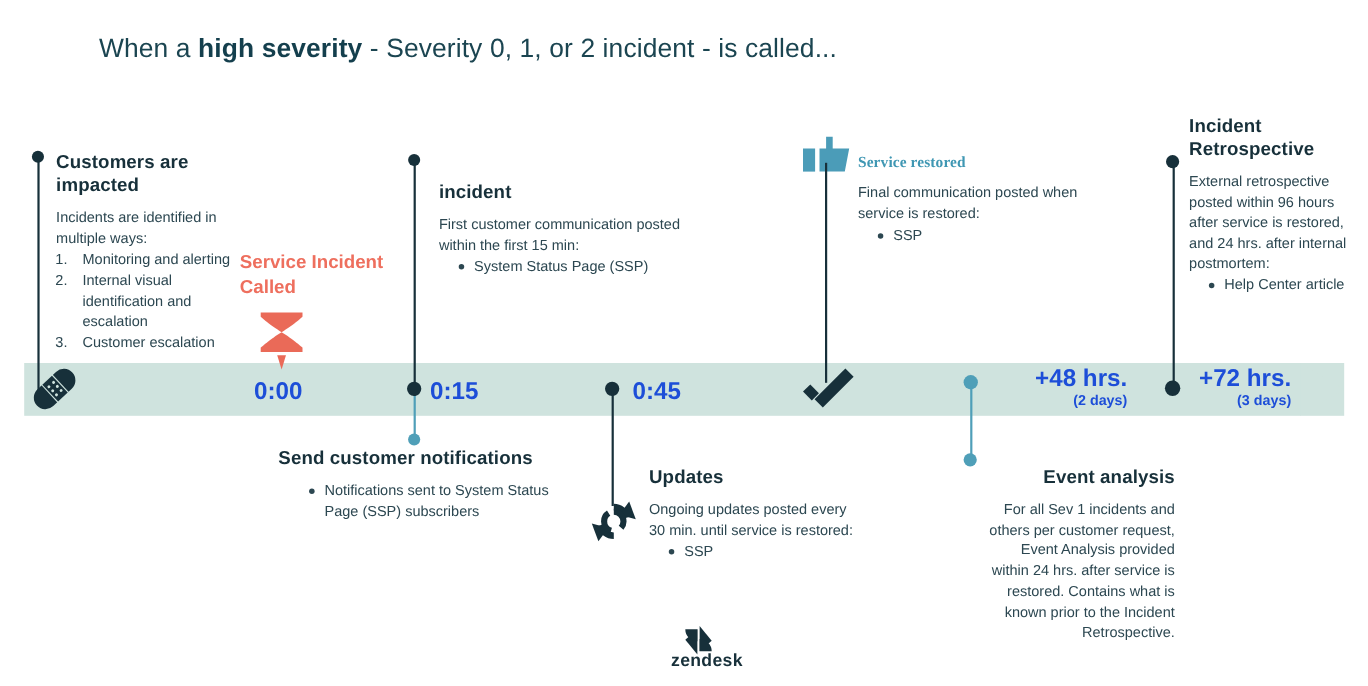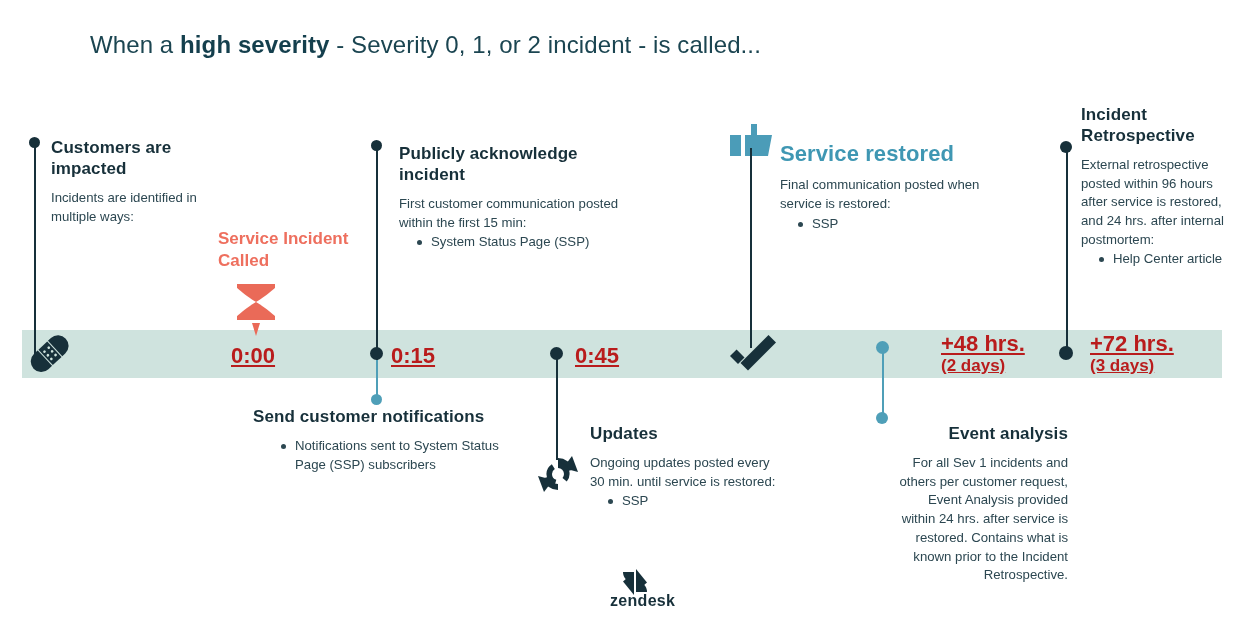--- a/index.html
+++ b/index.html
@@ -23,22 +23,22 @@
     position:absolute;left:22px;top:330px;width:1200px;height:48px;
     background:#cfe3de;
   }
   .band-tip{
     position:absolute;left:1182px;top:330px;width:0;height:0;
     border-top:24px solid transparent;border-bottom:24px solid transparent;
     border-left:40px solid #cfe3de;
   }
 
   
-  .tlabel{position:absolute;font-size:22px;font-weight:700;color:#b91c1c;white-space:nowrap;text-decoration:underline;}
-  .tlabel .sub{display:block;font-size:17px;font-weight:700;text-align:left;margin-top:-1px;}
+  .tlabel{position:absolute;font-size:22px;font-weight:700;color:#1d4ed8;white-space:nowrap;}
+  .tlabel .sub{display:block;font-size:13px;font-weight:700;text-align:right;margin-top:-1px;}
 
   
   .conn{position:absolute;width:2px;background:#17303a;}
   .conn.teal{background:#4f9fb8;}
   .dot{position:absolute;border-radius:50%;background:#17303a;}
   .dot.teal{background:#4f9fb8;}
 
   
   .blk{position:absolute;margin-top:12px;}
   .blk h3{
@@ -91,20 +91,25 @@
 
   <div class="conn" style="left:34px;top:142px;height:216px;"></div>
   <div class="dot" style="left:29px;top:137px;width:11px;height:11px;"></div>
 
   <div class="blk" style="left:51px;top:126px;width:175px;">
     <h3>
       <span>Customers are</span><br>
       <span>impacted</span>
     </h3>
     <p>Incidents are identified in multiple ways:</p>
+    <ol>
+      <li>Monitoring and alerting</li>
+      <li>Internal visual identification and escalation</li>
+      <li>Customer escalation</li>
+    </ol>
   </div>
 
   <div class="called">
     <span>Service Incident</span><br>
     <span>Called</span>
   </div>
   <svg class="icon" style="left:232px;top:282px;" width="48" height="58" viewBox="0 0 48 58">
     <path d="M5 2 H43 L43 6 C43 6 34 14 24 20 C14 14 5 6 5 6 Z" fill="#ea6a58"></path>
     <path d="M24 20 C34 26 43 34 43 34 L43 38 H5 L5 34 C5 34 14 26 24 20 Z" fill="#ea6a58"></path>
     <path d="M20 41 H28 L24 54 Z" fill="#ea6a58"></path>
@@ -113,21 +118,21 @@
   <div class="tlabel" style="left:231px;top:343px;">
     <span>0:00</span>
   </div>
 
   <div class="conn" style="left:376px;top:148px;height:212px;"></div>
   <div class="dot" style="left:371px;top:140px;width:11px;height:11px;"></div>
   <div class="dot" style="left:370px;top:347px;width:13px;height:13px;"></div>
 
   <div class="blk" style="left:399px;top:132px;width:248px;">
     <h3>
-      <span>Publicly acknowledge</span><br>
+      <br>
       <span>incident</span>
     </h3>
     <p>First customer communication posted within the first 15 min:</p>
     <ul>
       <li>System Status Page (SSP)</li>
     </ul>
   </div>
 
   <div class="tlabel" style="left:391px;top:343px;">
     <span>0:15</span>
@@ -166,21 +171,21 @@
     </ul>
   </div>
 
   <svg class="icon" style="left:730px;top:124px;" width="44" height="36" viewBox="0 0 44 36">
     <rect x="0" y="11" width="11" height="21" fill="#4b9cb8"></rect>
     <path d="M15 32 V11 H21 V0 H27 V11 H42 L38 32 Z" fill="#4b9cb8"></path>
   </svg>
   <div class="conn" style="left:750px;top:148px;height:200px;"></div>
 
   <div class="blk" style="left:780px;top:128px;width:200px;">
-    <h3 class="teal" style="font-size:22px;">Service restored</h3>
+    <h3 class="teal" style="font-size:14px;font-family:Liberation Serif, serif;">Service restored</h3>
     <p>Final communication posted when service is restored:</p>
     <ul>
       <li>SSP</li>
     </ul>
   </div>
 
   <svg class="icon" style="left:729px;top:333px;" width="48" height="42" viewBox="0 0 48 42">
     <path d="M15.5 24.5 L9 31 L1 23 L7.6 16.5 Z" fill="#17303a"></path>
     <path d="M39.5 2 L47 9.5 L19 37.5 L11.5 30 Z" fill="#17303a"></path>
   </svg>

